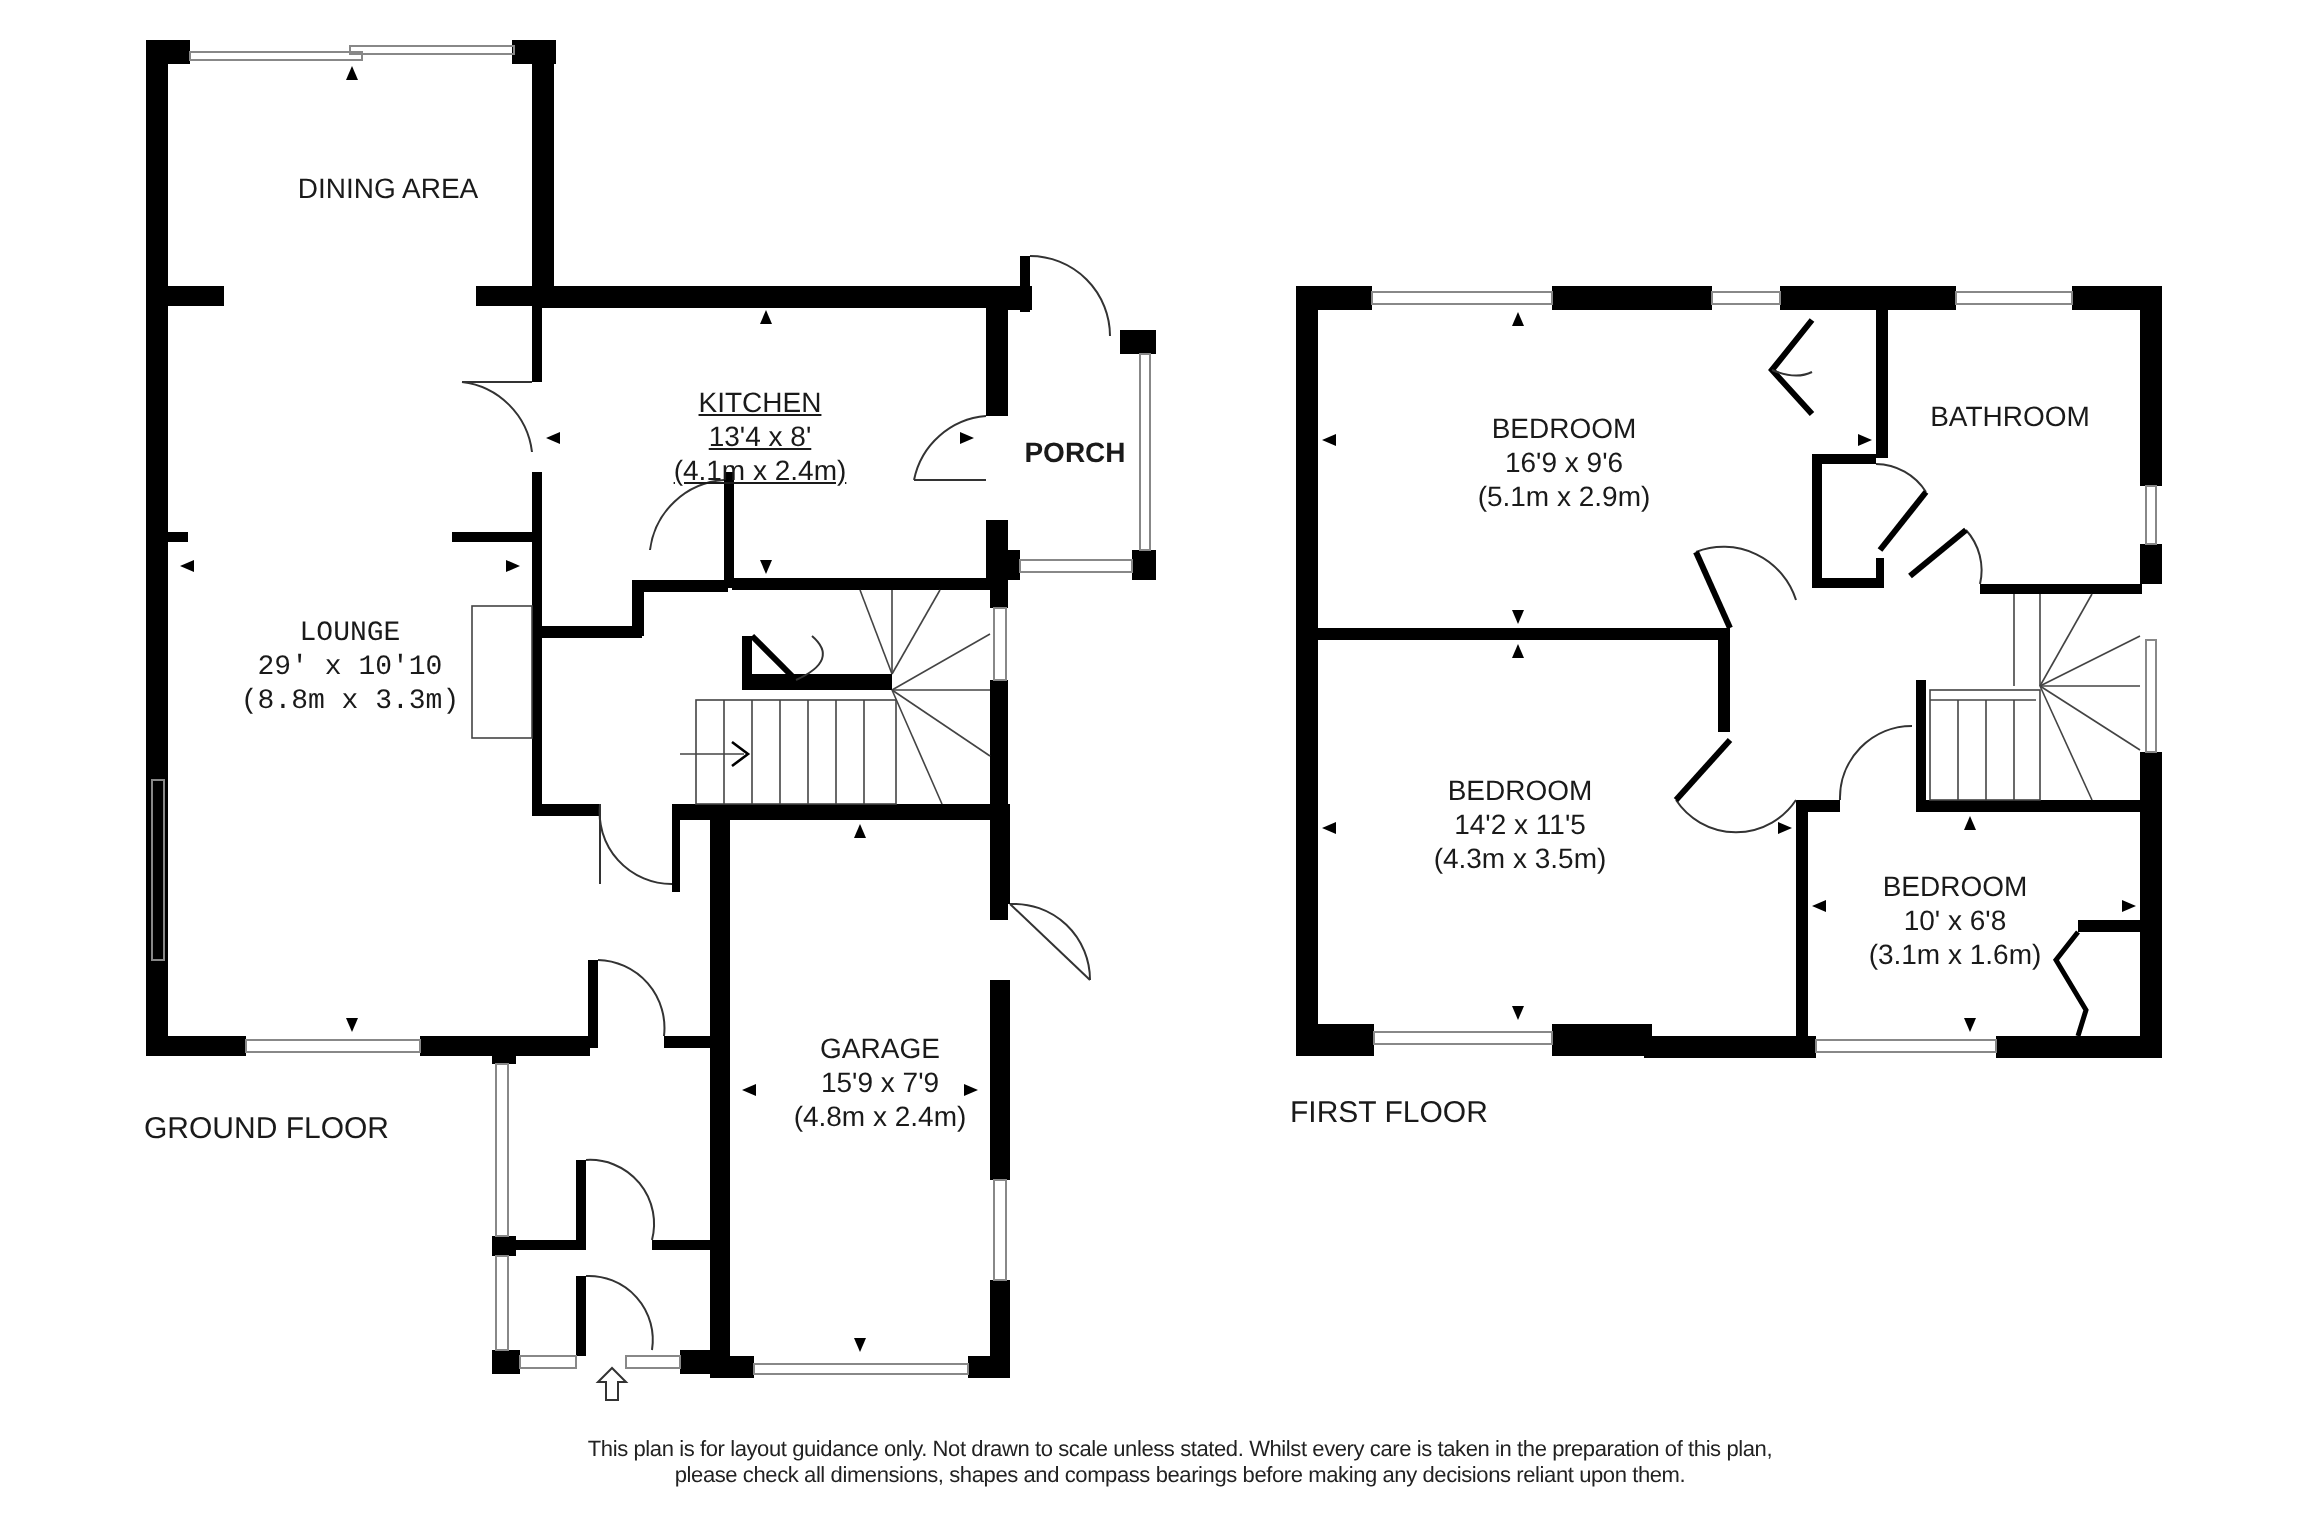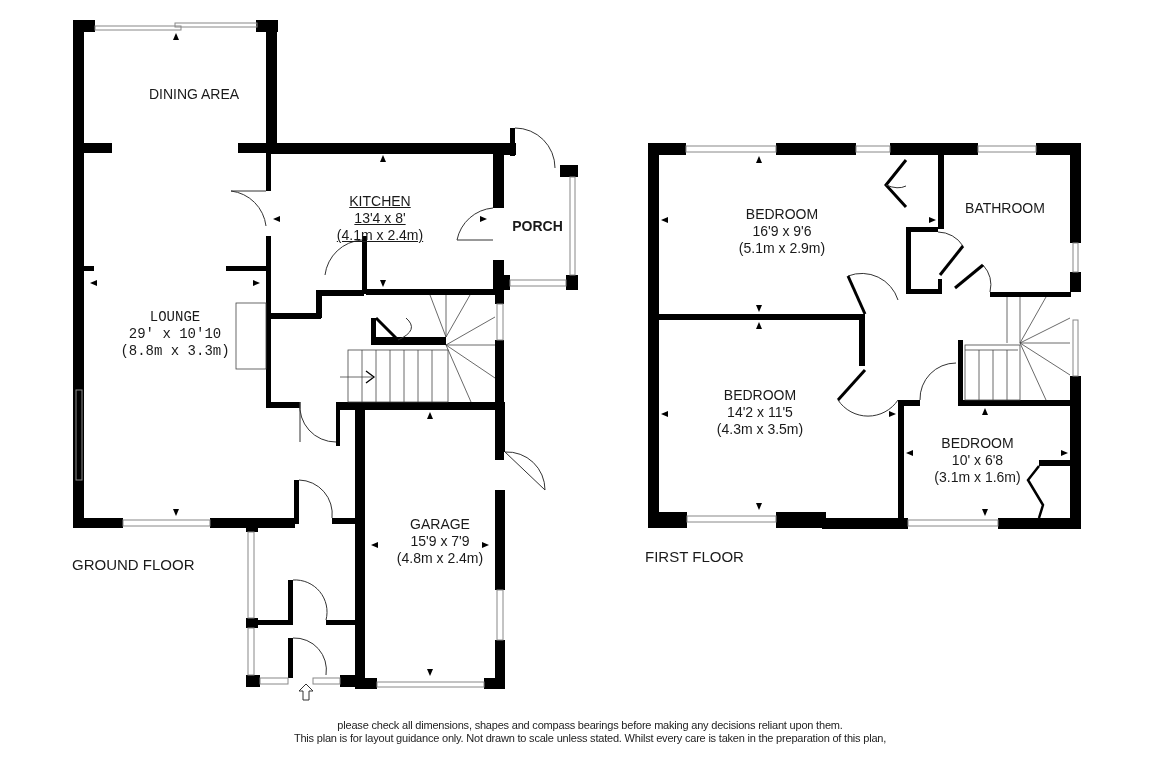--- a/index.html
+++ b/index.html
@@ -276,15 +276,15 @@
   <div>(4.3m x 3.5m)</div>
 </div>
 <div class="lbl" style="left:920px;top:435px;width:115px;">
   <div>BEDROOM</div>
   <div>10' x 6'8</div>
   <div>(3.1m x 1.6m)</div>
 </div>
 <div class="floor" style="left:645px;top:548px;">FIRST FLOOR</div>
 
 <div class="disc">
+  <div>This plan is for layout guidance only. Not drawn to scale unless stated. Whilst every care is taken in the preparation of this plan,</div>
   <div>please check all dimensions, shapes and compass bearings before making any decisions reliant upon them.</div>
-  <div>This plan is for layout guidance only. Not drawn to scale unless stated. Whilst every care is taken in the preparation of this plan,</div>
 </div>
 
 </body></html>

